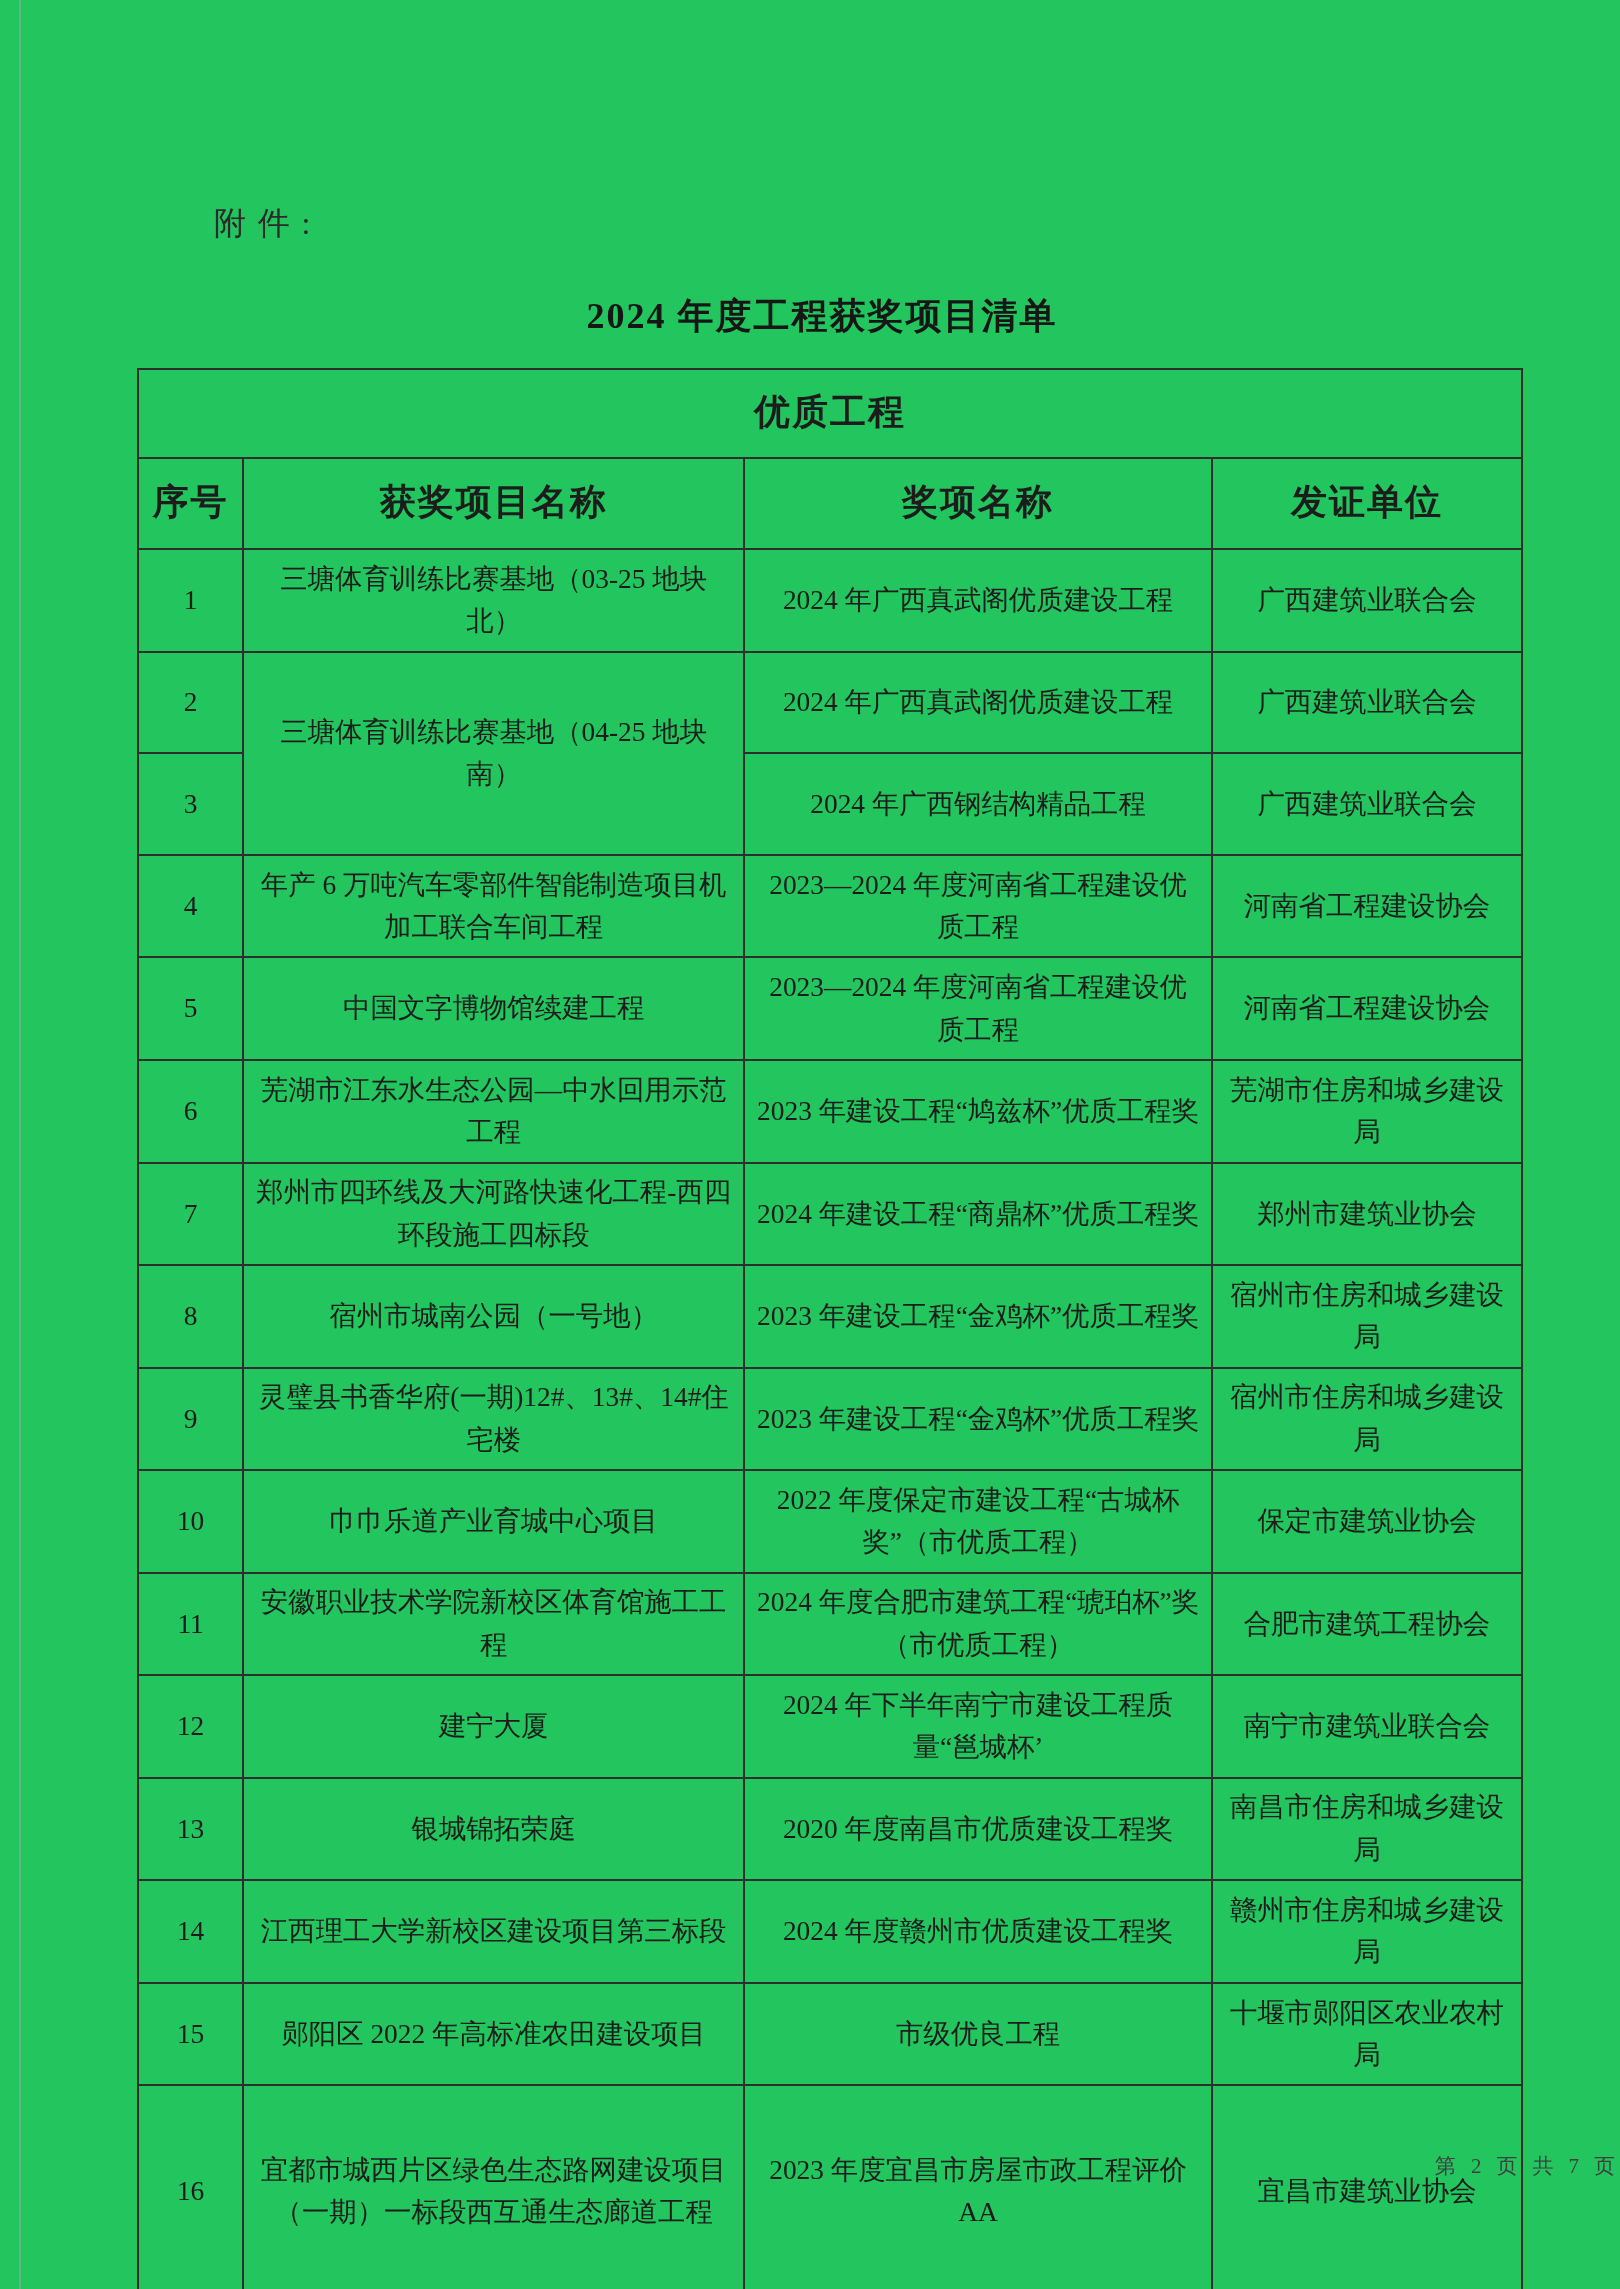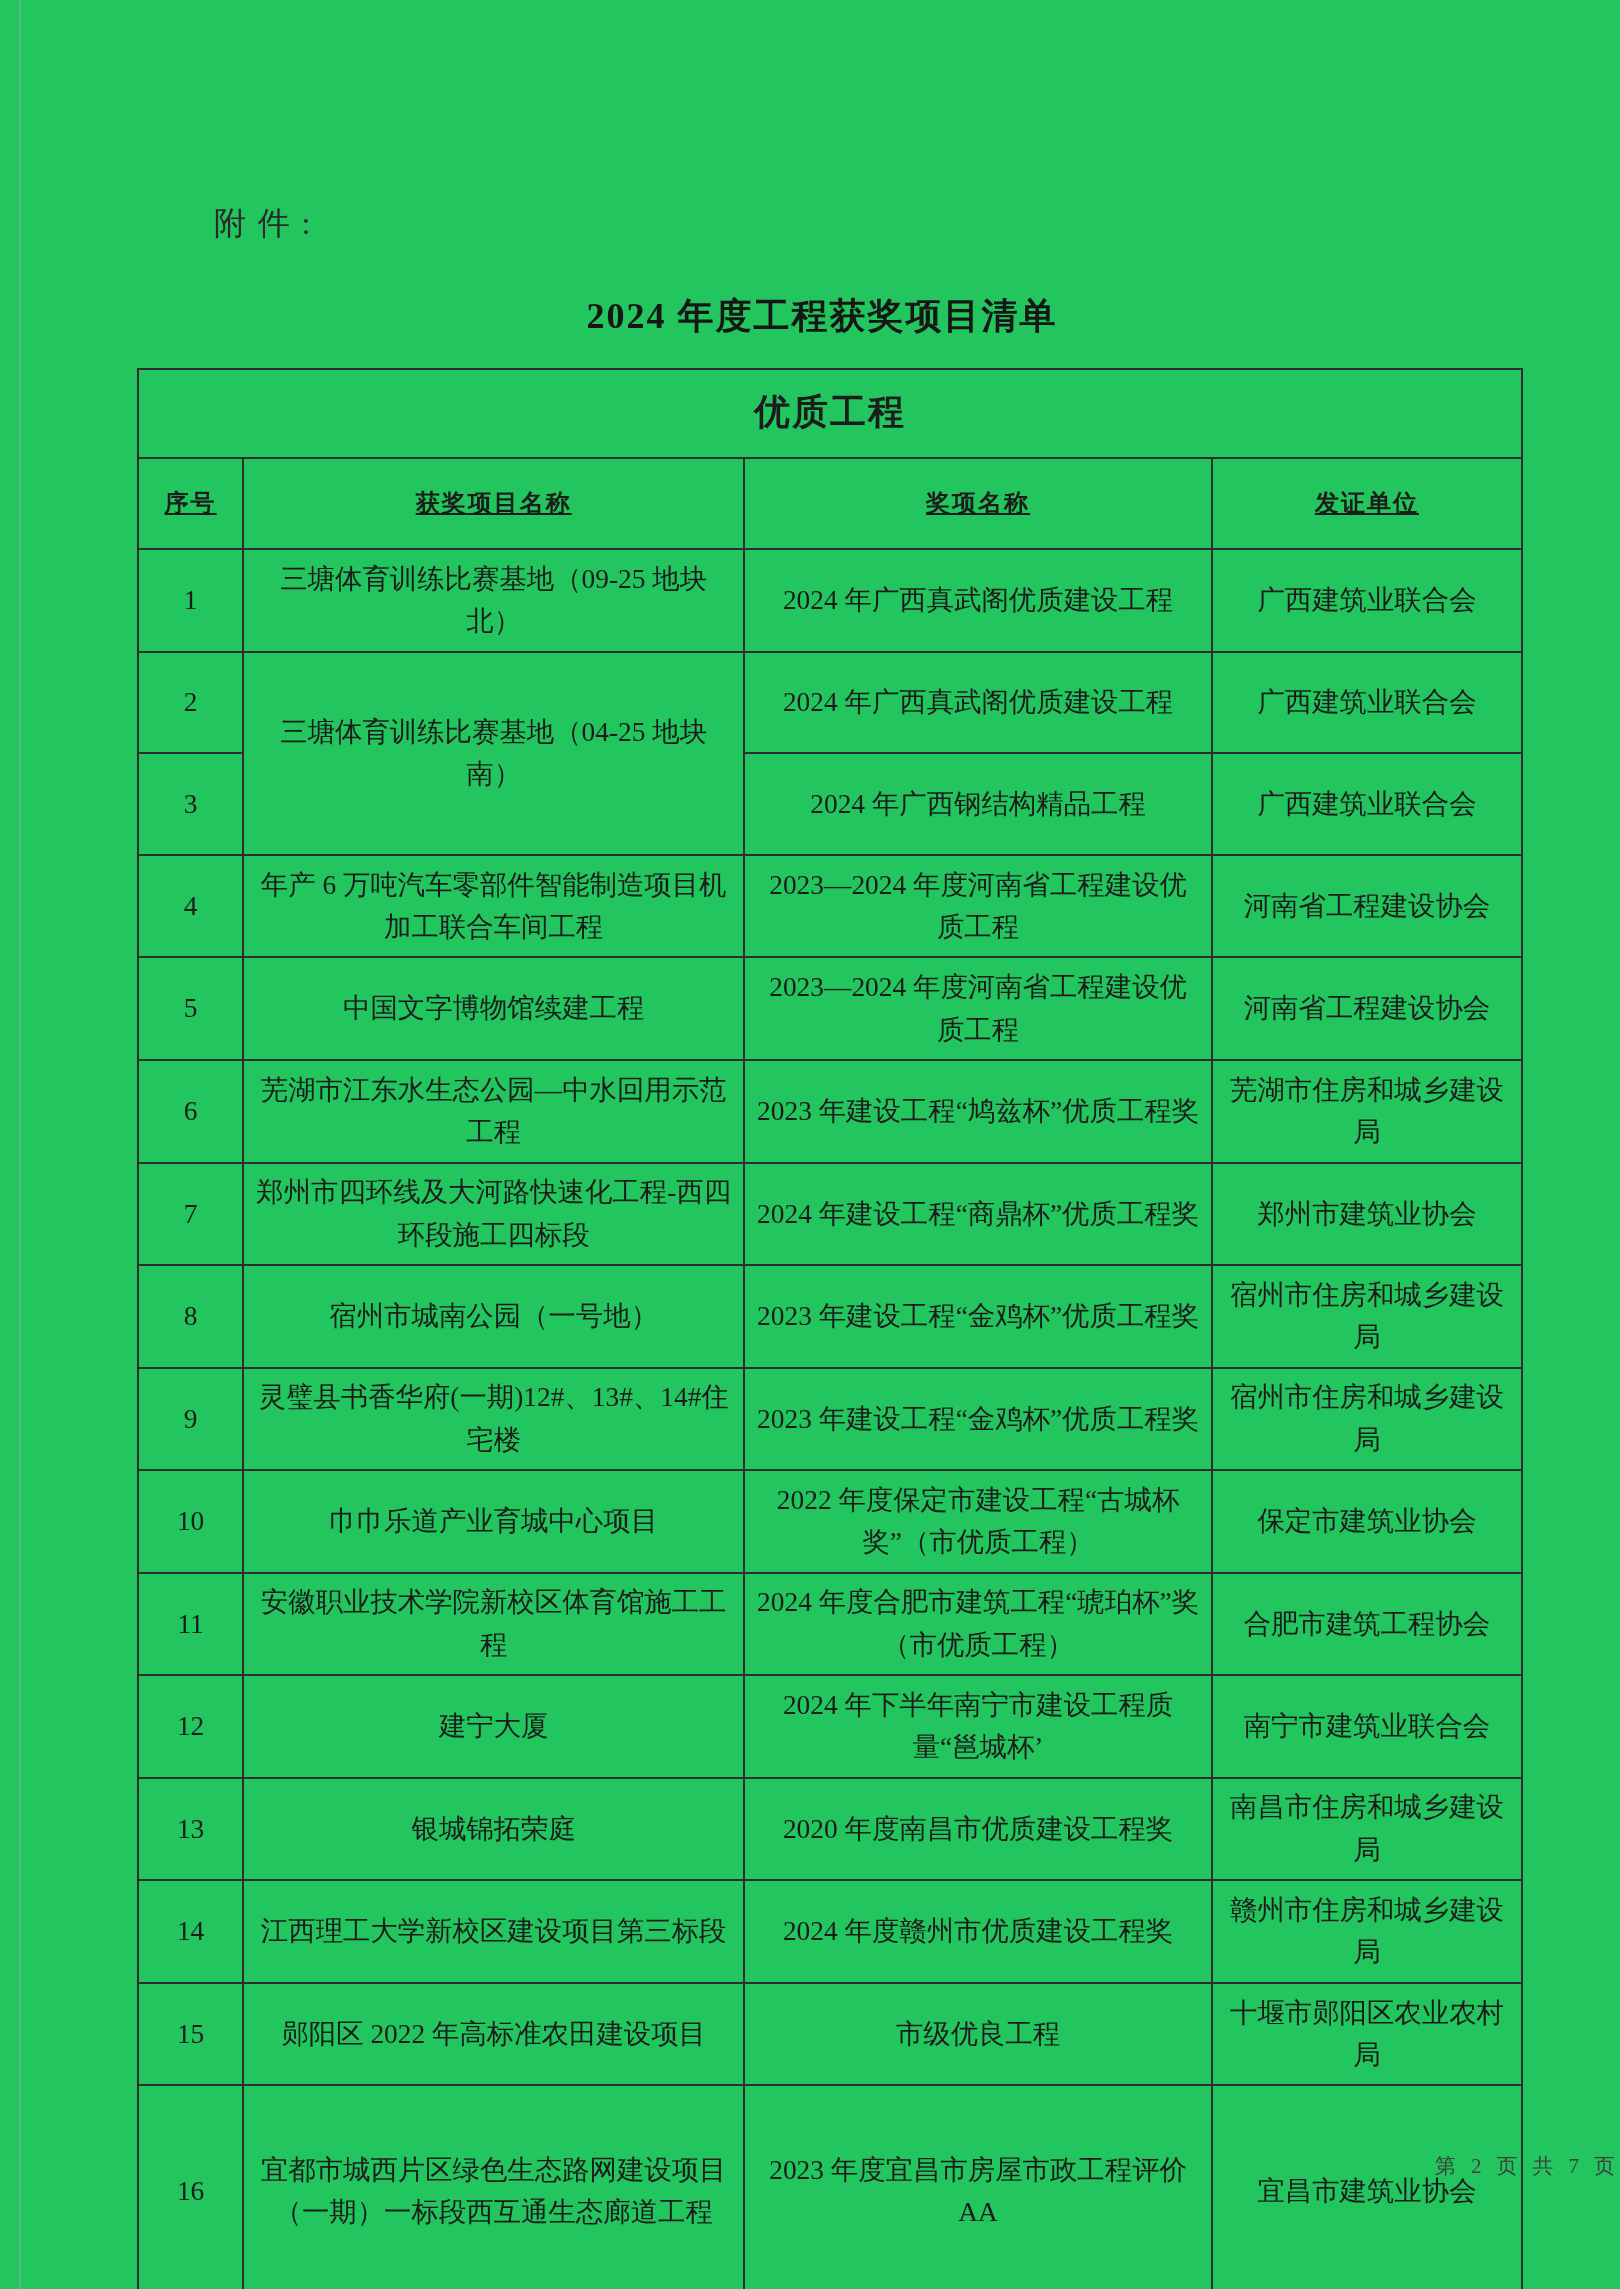--- a/index.html
+++ b/index.html
@@ -30,21 +30,21 @@
     border-collapse:collapse;table-layout:fixed;
     font-size:27.4px;color:#1c1c1c;
   }
   table.awards th,table.awards td{
     border:2px solid #2e2e2e;
     text-align:center;vertical-align:middle;
     padding:7.8px 11.8px;line-height:1.55;
     overflow-wrap:break-word;
   }
   th.section{font-weight:700;font-size:36px;height:71px;letter-spacing:2px;}
-  tr.cols th{font-weight:700;font-size:24px;height:74px;letter-spacing:2px;text-decoration:underline;}
+  tr.cols th{font-weight:700;font-size:36px;height:74px;letter-spacing:2px;}
   table.awards td{height:84px;font-weight:400;}
   table.awards tbody tr:last-child td{height:194px;}
   .footer{
     position:absolute;top:2152px;left:0;width:100%;
     text-align:right;font-size:21px;letter-spacing:4.9px;color:#3f3f3f;
   }
 </style>
 </head>
 <body>
 
@@ -69,21 +69,21 @@
       <tr class="cols">
         <th>序号</th>
         <th>获奖项目名称</th>
         <th>奖项名称</th>
         <th>发证单位</th>
       </tr>
     </thead>
     <tbody>
         <tr>
           <td>1</td>
-          <td>三塘体育训练比赛基地（09-25 地块北）</td>
+          <td>三塘体育训练比赛基地（03-25 地块北）</td>
           <td>2024 年广西真武阁优质建设工程</td>
           <td>广西建筑业联合会</td>
         </tr>
         <tr>
           <td>2</td>
           <td rowspan="2">三塘体育训练比赛基地（04-25 地块南）</td>
           <td>2024 年广西真武阁优质建设工程</td>
           <td>广西建筑业联合会</td>
         </tr>
         <tr>

